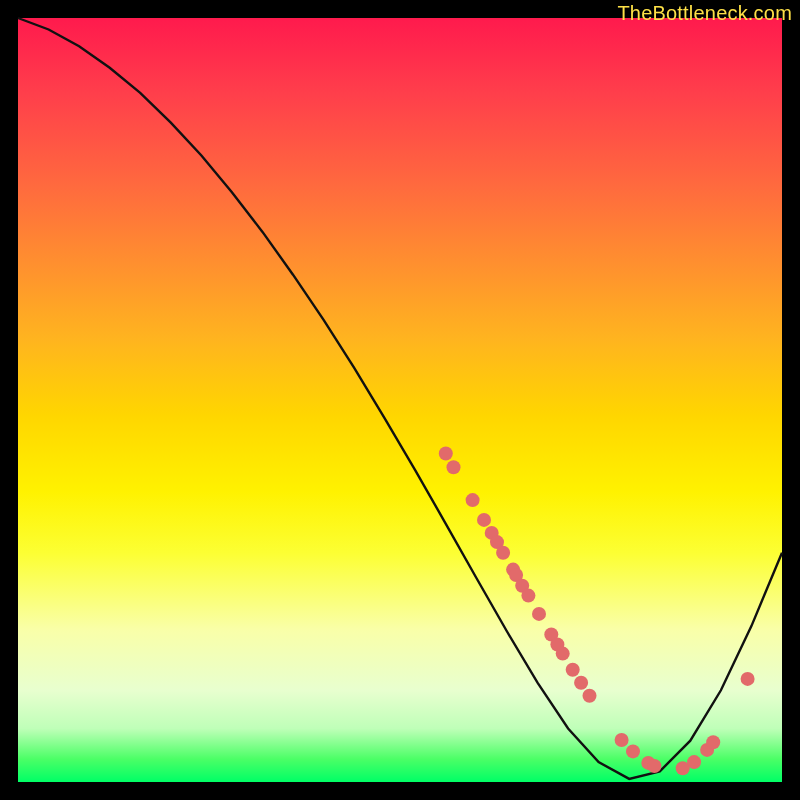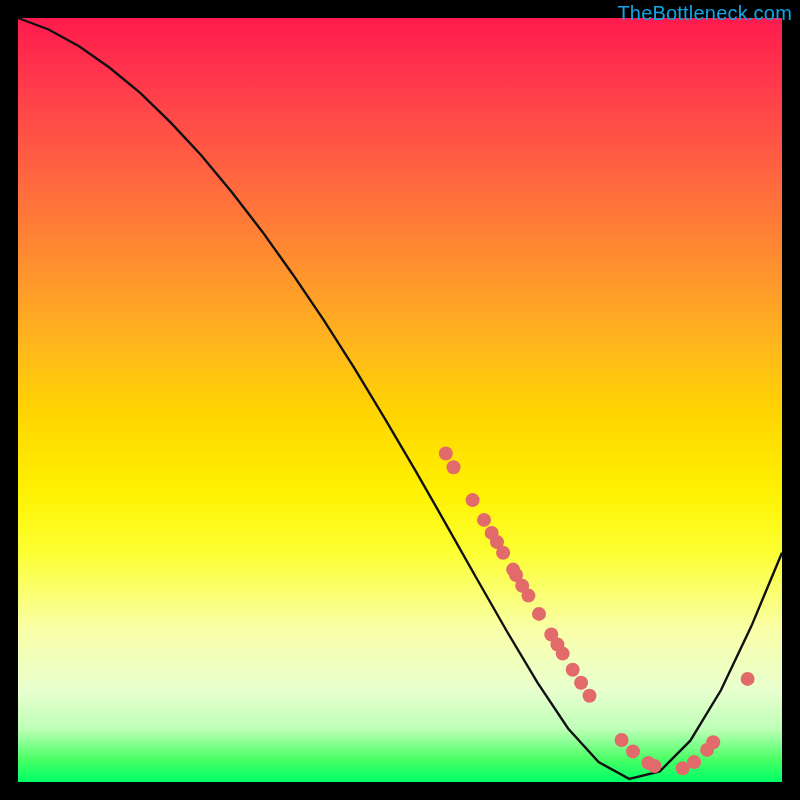--- a/index.html
+++ b/index.html
@@ -36,21 +36,21 @@
       #e8ffcf 88%,
       #bfffb8 93%,
       #4bff66 97%,
       #00ff66 100%
     );
   }
   .watermark {
     position: absolute;
     top: 2px;
     right: 8px;
-    color: #0ea5e9;
+    color: #fde047;
     font-size: 20px;
     font-weight: 500;
     letter-spacing: 0.2px;
     z-index: 5;
   }
   svg.curve {
     position: absolute;
     left: 0;
     top: 0;
     width: 764px;

